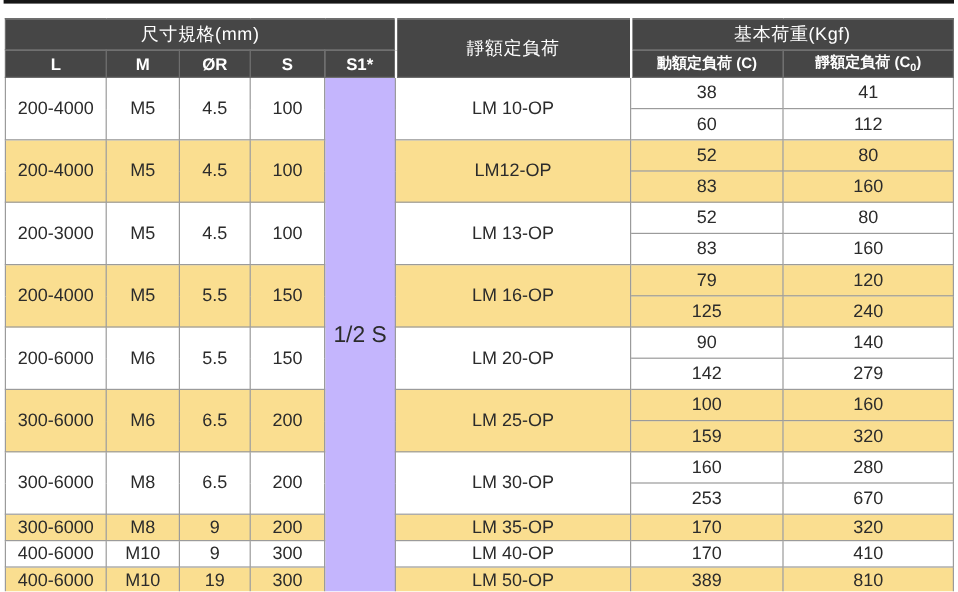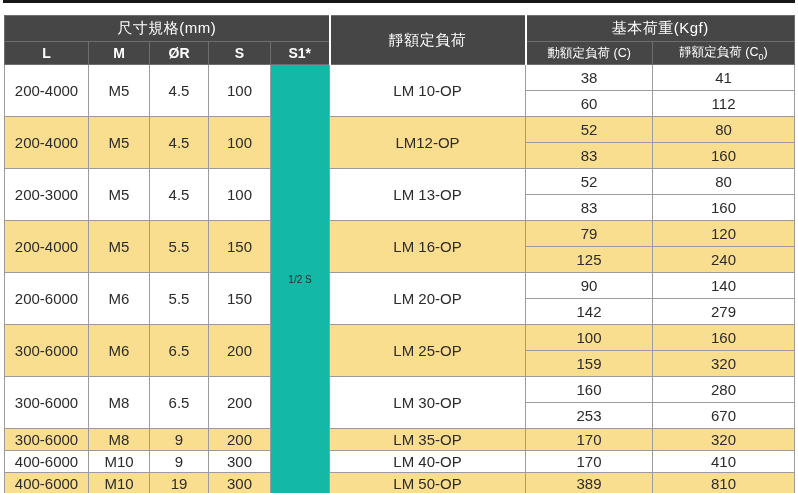--- a/index.html
+++ b/index.html
@@ -35,38 +35,38 @@
     font-weight: normal;
     border: 1px solid #6e6e6e;
     padding: 0;
     text-align: center;
     vertical-align: middle;
   }
   tr.h1 { height: 26px; }
   tr.h2 { height: 23px; }
   th.group { font-size: 15px; letter-spacing: 0.5px; }
   th.sub   { font-size: 14px; font-weight: bold; }
-  th.loadsub { font-size: 12.5px; font-weight: normal; }
+  th.loadsub { font-size: 12.5px; font-weight: bold; }
   th.gap-right { border-right: 2px solid #ffffff; }
   th .subscript { font-size: 9px; vertical-align: sub; }
   
   td {
     border: 1px solid #9b9b9b;
     padding: 0;
     text-align: center;
     vertical-align: middle;
     font-size: 15px;
     color: #2b2b2b;
     background: #ffffff;
   }
   tr.r  { height: 26px; }  
   tr.sg { height: 22px; }  
   td.hl { background: var(--highlight, #FADE90); }
   td.hldiv { border-top-color: #ffffff; }
-  td.s1cell { background: #14b8a6; font-size: 10px; }
+  td.s1cell { background: #c4b5fd; font-size: 19px; }
 </style>
 </head>
 <body>
 
 <div id="stage">
   <div class="edge-bar top"></div>
 
   <table class="spec">
     <colgroup>
       <col style="width:84px">

